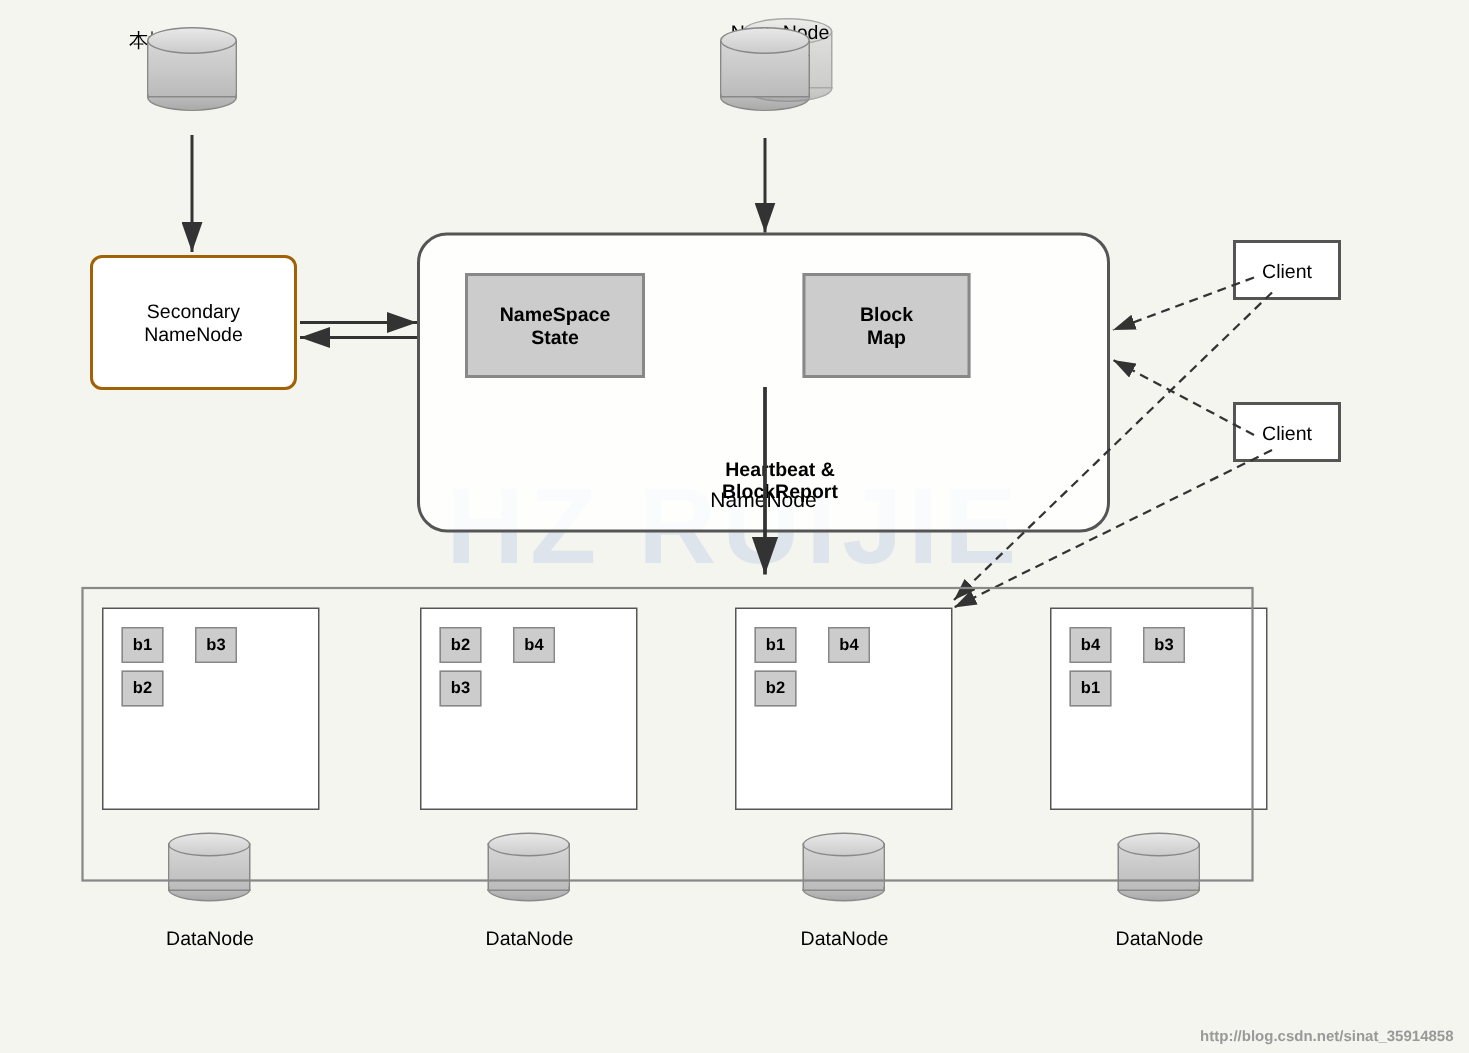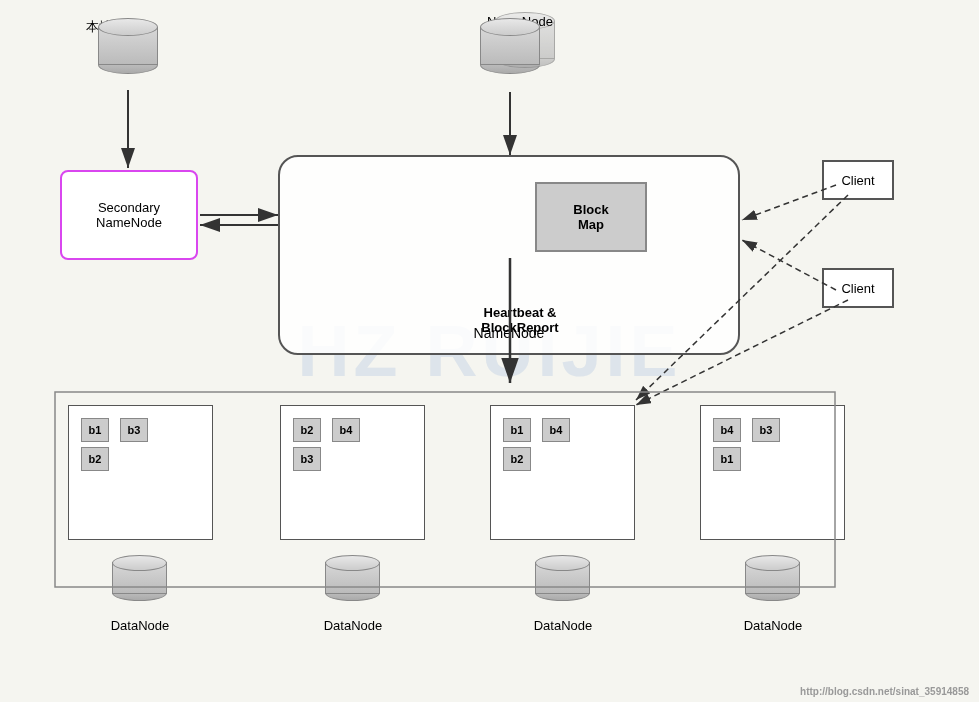--- a/index.html
+++ b/index.html
@@ -82,21 +82,21 @@
     .namenode-box {
       position: absolute;
       border: 2px solid #555;
       border-radius: 20px;
       background: rgba(255,255,255,0.85);
     }
 
     
     .secondary-box {
       position: absolute;
-      border: 2px solid #d946ef;
+      border: 2px solid #a16207;
       border-radius: 8px;
       background: #fff;
       display: flex;
       align-items: center;
       justify-content: center;
       text-align: center;
       font-size: 13px;
     }
 
     
@@ -126,21 +126,21 @@
     
     .datanode-outer {
       position: absolute;
       border: 1.5px solid #555;
       background: #fff;
     }
 
     .block-row {
       display: flex;
       flex-direction: row;
-      gap: 11px;
+      gap: 21px;
       margin-bottom: 5px;
       text-align: center;
     }
 
     .block-cell {
       width: 28px;
       height: 24px;
       border: 1.5px solid #888;
       background: #ccc;
       display: flex;
@@ -240,20 +240,23 @@
     <div class="cyl-bottom"></div>
   </div>
   <div class="label" style="left:460px; top:14px; width:120px;">NameNode<br>元数据</div>
 
   <div class="secondary-box" style="left:60px; top:170px; width:138px; height:90px;">
     <span>Secondary<br>NameNode</span>
   </div>
 
   <div class="namenode-box" style="left:278px; top:155px; width:462px; height:200px;">
 
+    <div class="inner-box" style="left:30px; top:25px; width:120px; height:70px;">
+      <span>NameSpace<br>State</span>
+    </div>
 
     <div class="inner-box" style="left:255px; top:25px; width:112px; height:70px;">
       <span>Block<br>Map</span>
     </div>
 
     <div class="label" style="bottom:12px; left:0; width:100%; font-size:14px;">NameNode</div>
   </div>
 
   <div class="client-box" style="left:822px; top:160px; width:72px; height:40px;">
     <span>Client</span>

